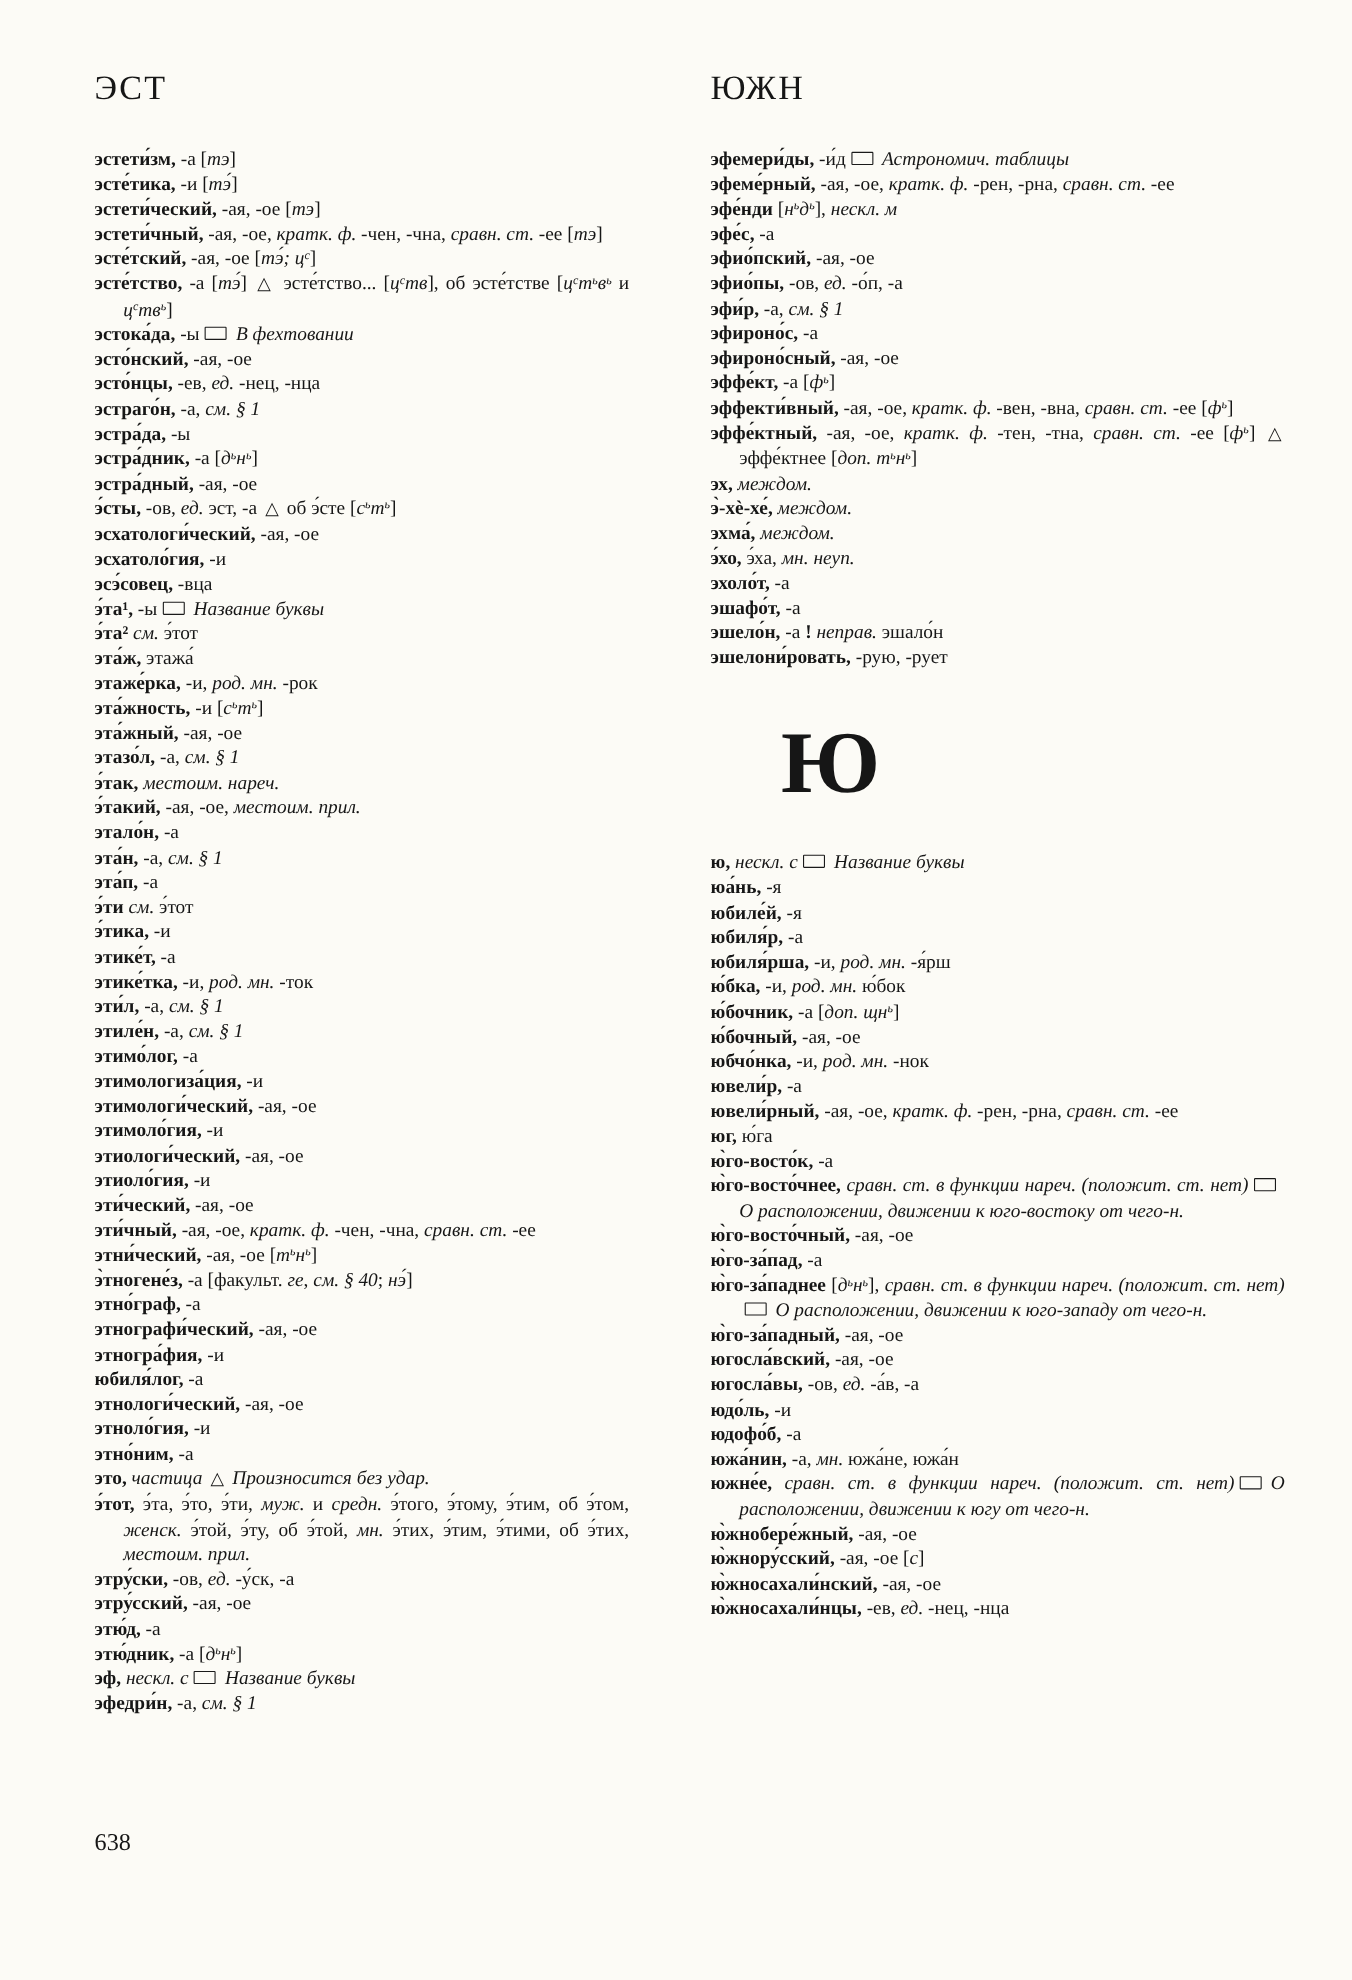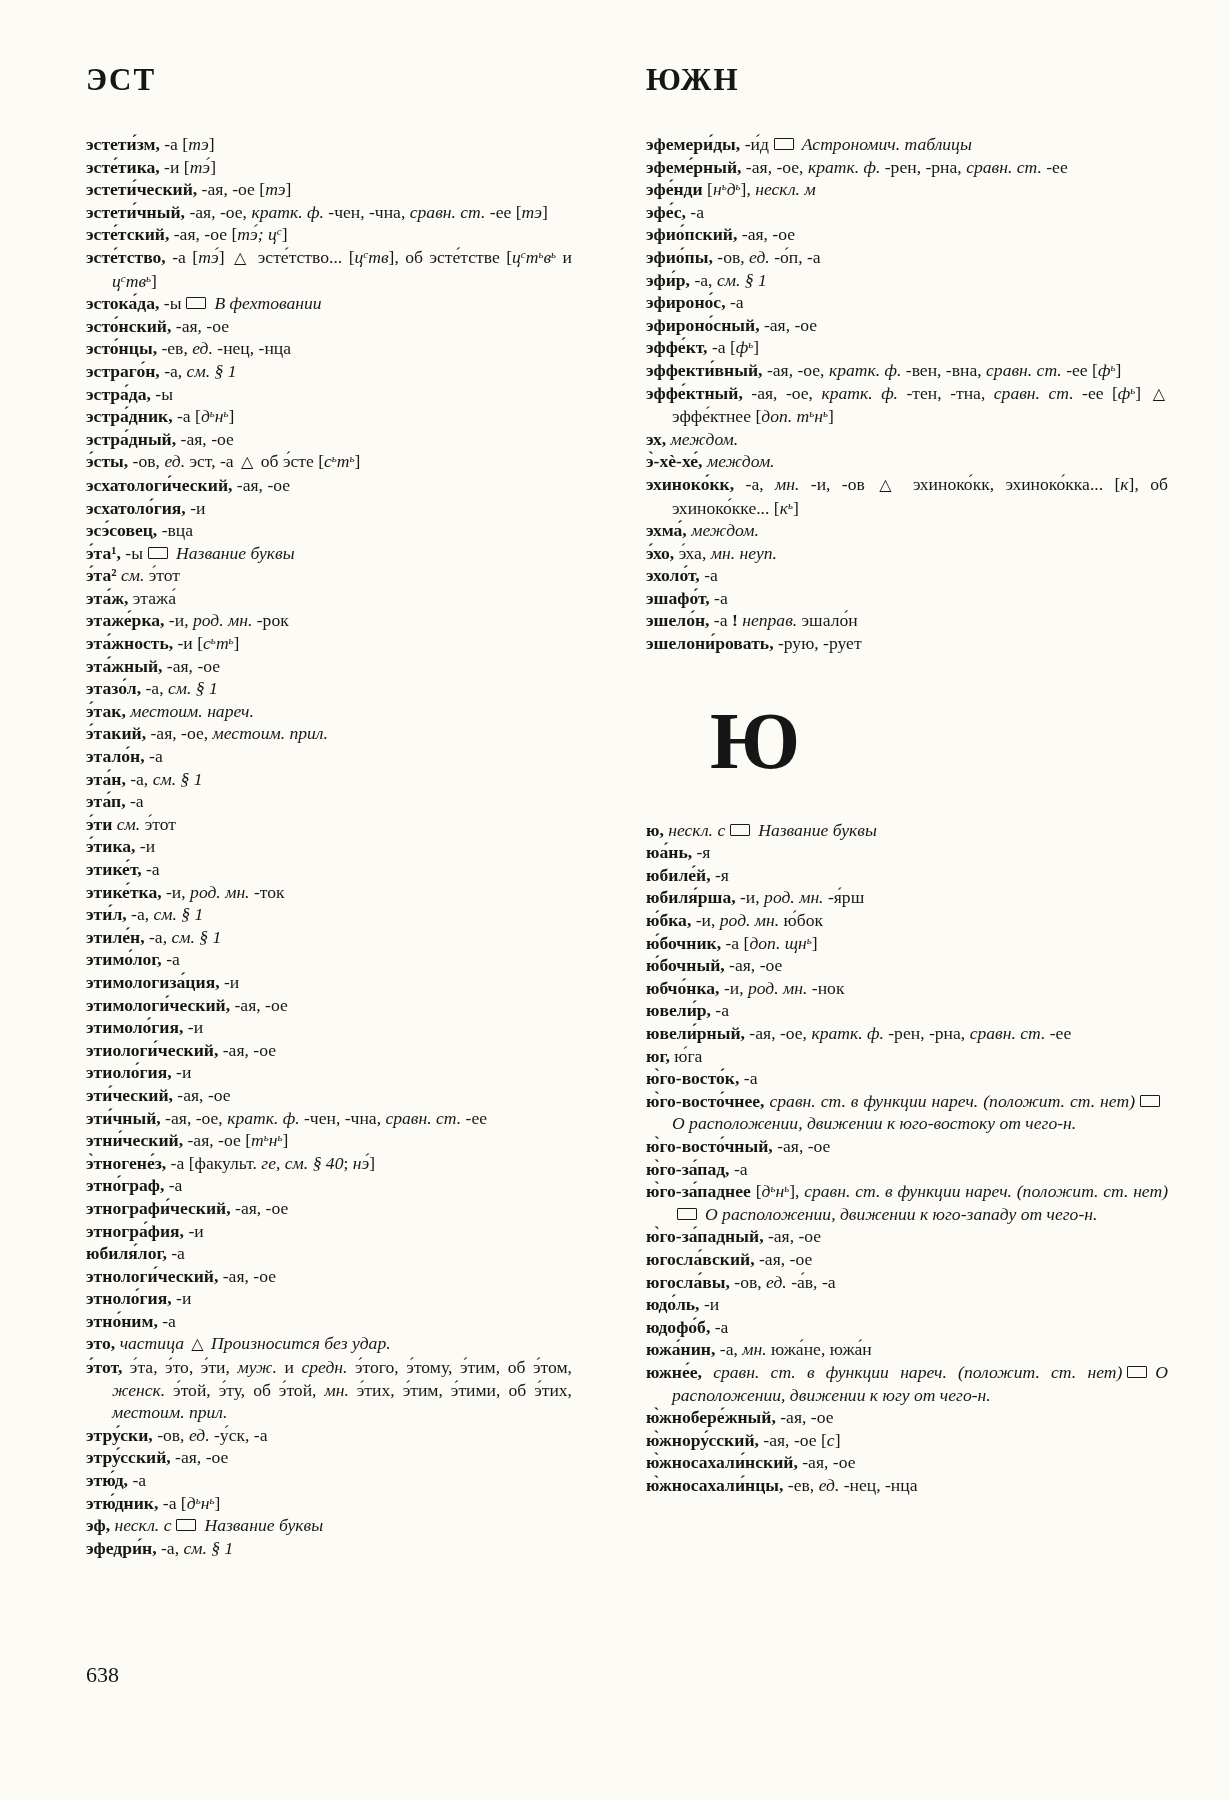--- a/index.html
+++ b/index.html
@@ -8,21 +8,21 @@
     width:1229px;height:1800px;
     background:#fcfbf6;
     color:#161616;
     font-family:"Liberation Serif","DejaVu Serif",serif;
     overflow:hidden;
   }
   .col{position:absolute;top:64px;}
   .col-left{left:86px;width:486px;}
   .col-right{left:646px;width:522px;}
   .colhead{
-    font-weight:bold;font-size:31px;line-height:1;
+    font-weight:normal;font-size:31px;line-height:1;
     letter-spacing:2px;margin:0 0 38px 0;
   }
   .entry{
     font-size:17.6px;line-height:22.6px;margin:0;
     padding-left:26px;text-indent:-26px;
     text-align:justify;
   }
   .b{font-weight:bold;}
   .i{font-style:italic;}
   .sup{font-size:11px;vertical-align:5px;line-height:0;}
@@ -123,33 +123,33 @@
         <p class="entry"><span class="b">эфио́пский,</span><span> -ая, -ое</span></p>
         <p class="entry"><span class="b">эфио́пы,</span><span> -ов, </span><span class="i">ед.</span><span> -о́п, -а</span></p>
         <p class="entry"><span class="b">эфи́р,</span><span> -а, </span><span class="i">см. § 1</span></p>
         <p class="entry"><span class="b">эфироно́с,</span><span> -а</span></p>
         <p class="entry"><span class="b">эфироно́сный,</span><span> -ая, -ое</span></p>
         <p class="entry"><span class="b">эффе́кт,</span><span> -а [</span><span class="i">ф</span><span class="i sup">ь</span><span>]</span></p>
         <p class="entry"><span class="b">эффекти́вный,</span><span> -ая, -ое, </span><span class="i">кратк. ф.</span><span> -вен, -вна, </span><span class="i">сравн. ст.</span><span> -ее [</span><span class="i">ф</span><span class="i sup">ь</span><span>]</span></p>
         <p class="entry"><span class="b">эффе́ктный,</span><span> -ая, -ое, </span><span class="i">кратк. ф.</span><span> -тен, -тна, </span><span class="i">сравн. ст.</span><span> -ее [</span><span class="i">ф</span><span class="i sup">ь</span><span>] </span><span class="sym">△</span><span> эффе́ктнее [</span><span class="i">доп. т</span><span class="i sup">ь</span><span class="i">н</span><span class="i sup">ь</span><span>]</span></p>
         <p class="entry"><span class="b">эх,</span><span> </span><span class="i">междом.</span></p>
         <p class="entry"><span class="b">э̀-хѐ-хе́,</span><span> </span><span class="i">междом.</span></p>
-        <p class="entry"><span class="b">эхиноко́кк,</span><span> -а, </span><span class="i">мн.</span><span> -и, -ов </span><span class="sym">△</span><span> эхиноко́кк, эхиноко́кка... [</span><span class="i">к</span><span>], об эхиноко́кке... [</span><span class="i">к</span><span class="i sup">ь</span><span>]</span></p>
         <p class="entry"><span class="b">эхма́,</span><span> </span><span class="i">междом.</span></p>
         <p class="entry"><span class="b">э́хо,</span><span> э́ха, </span><span class="i">мн. неуп.</span></p>
         <p class="entry"><span class="b">эхоло́т,</span><span> -а</span></p>
         <p class="entry"><span class="b">эшафо́т,</span><span> -а</span></p>
         <p class="entry"><span class="b">эшело́н,</span><span> -а </span><span class="b">!</span><span> </span><span class="i">неправ.</span><span> эшало́н</span></p>
         <p class="entry"><span class="b">эшелони́ровать,</span><span> -рую, -рует</span></p>
       </div>
     <div class="bigletter">Ю</div>
     <div>
         <p class="entry"><span class="b">ю,</span><span> </span><span class="i">нескл. с</span><span class="sqbox"></span><span class="i">Название буквы</span></p>
         <p class="entry"><span class="b">юа́нь,</span><span> -я</span></p>
         <p class="entry"><span class="b">юбиле́й,</span><span> -я</span></p>
+        <p class="entry"><span class="b">юбиля́р,</span><span> -а</span></p>
         <p class="entry"><span class="b">юбиля́рша,</span><span> -и, </span><span class="i">род. мн.</span><span> -я́рш</span></p>
         <p class="entry"><span class="b">ю́бка,</span><span> -и, </span><span class="i">род. мн.</span><span> ю́бок</span></p>
         <p class="entry"><span class="b">ю́бочник,</span><span> -а [</span><span class="i">доп. щн</span><span class="i sup">ь</span><span>]</span></p>
         <p class="entry"><span class="b">ю́бочный,</span><span> -ая, -ое</span></p>
         <p class="entry"><span class="b">юбчо́нка,</span><span> -и, </span><span class="i">род. мн.</span><span> -нок</span></p>
         <p class="entry"><span class="b">ювели́р,</span><span> -а</span></p>
         <p class="entry"><span class="b">ювели́рный,</span><span> -ая, -ое, </span><span class="i">кратк. ф.</span><span> -рен, -рна, </span><span class="i">сравн. ст.</span><span> -ее</span></p>
         <p class="entry"><span class="b">юг,</span><span> ю́га</span></p>
         <p class="entry"><span class="b">ю̀го-восто́к,</span><span> -а</span></p>
         <p class="entry"><span class="b">ю̀го-восто́чнее,</span><span> </span><span class="i">сравн. ст. в функции нареч. (положит. ст. нет)</span><span class="sqbox"></span><span class="i">О расположении, движении к юго-восто­ку от чего-н.</span></p>

